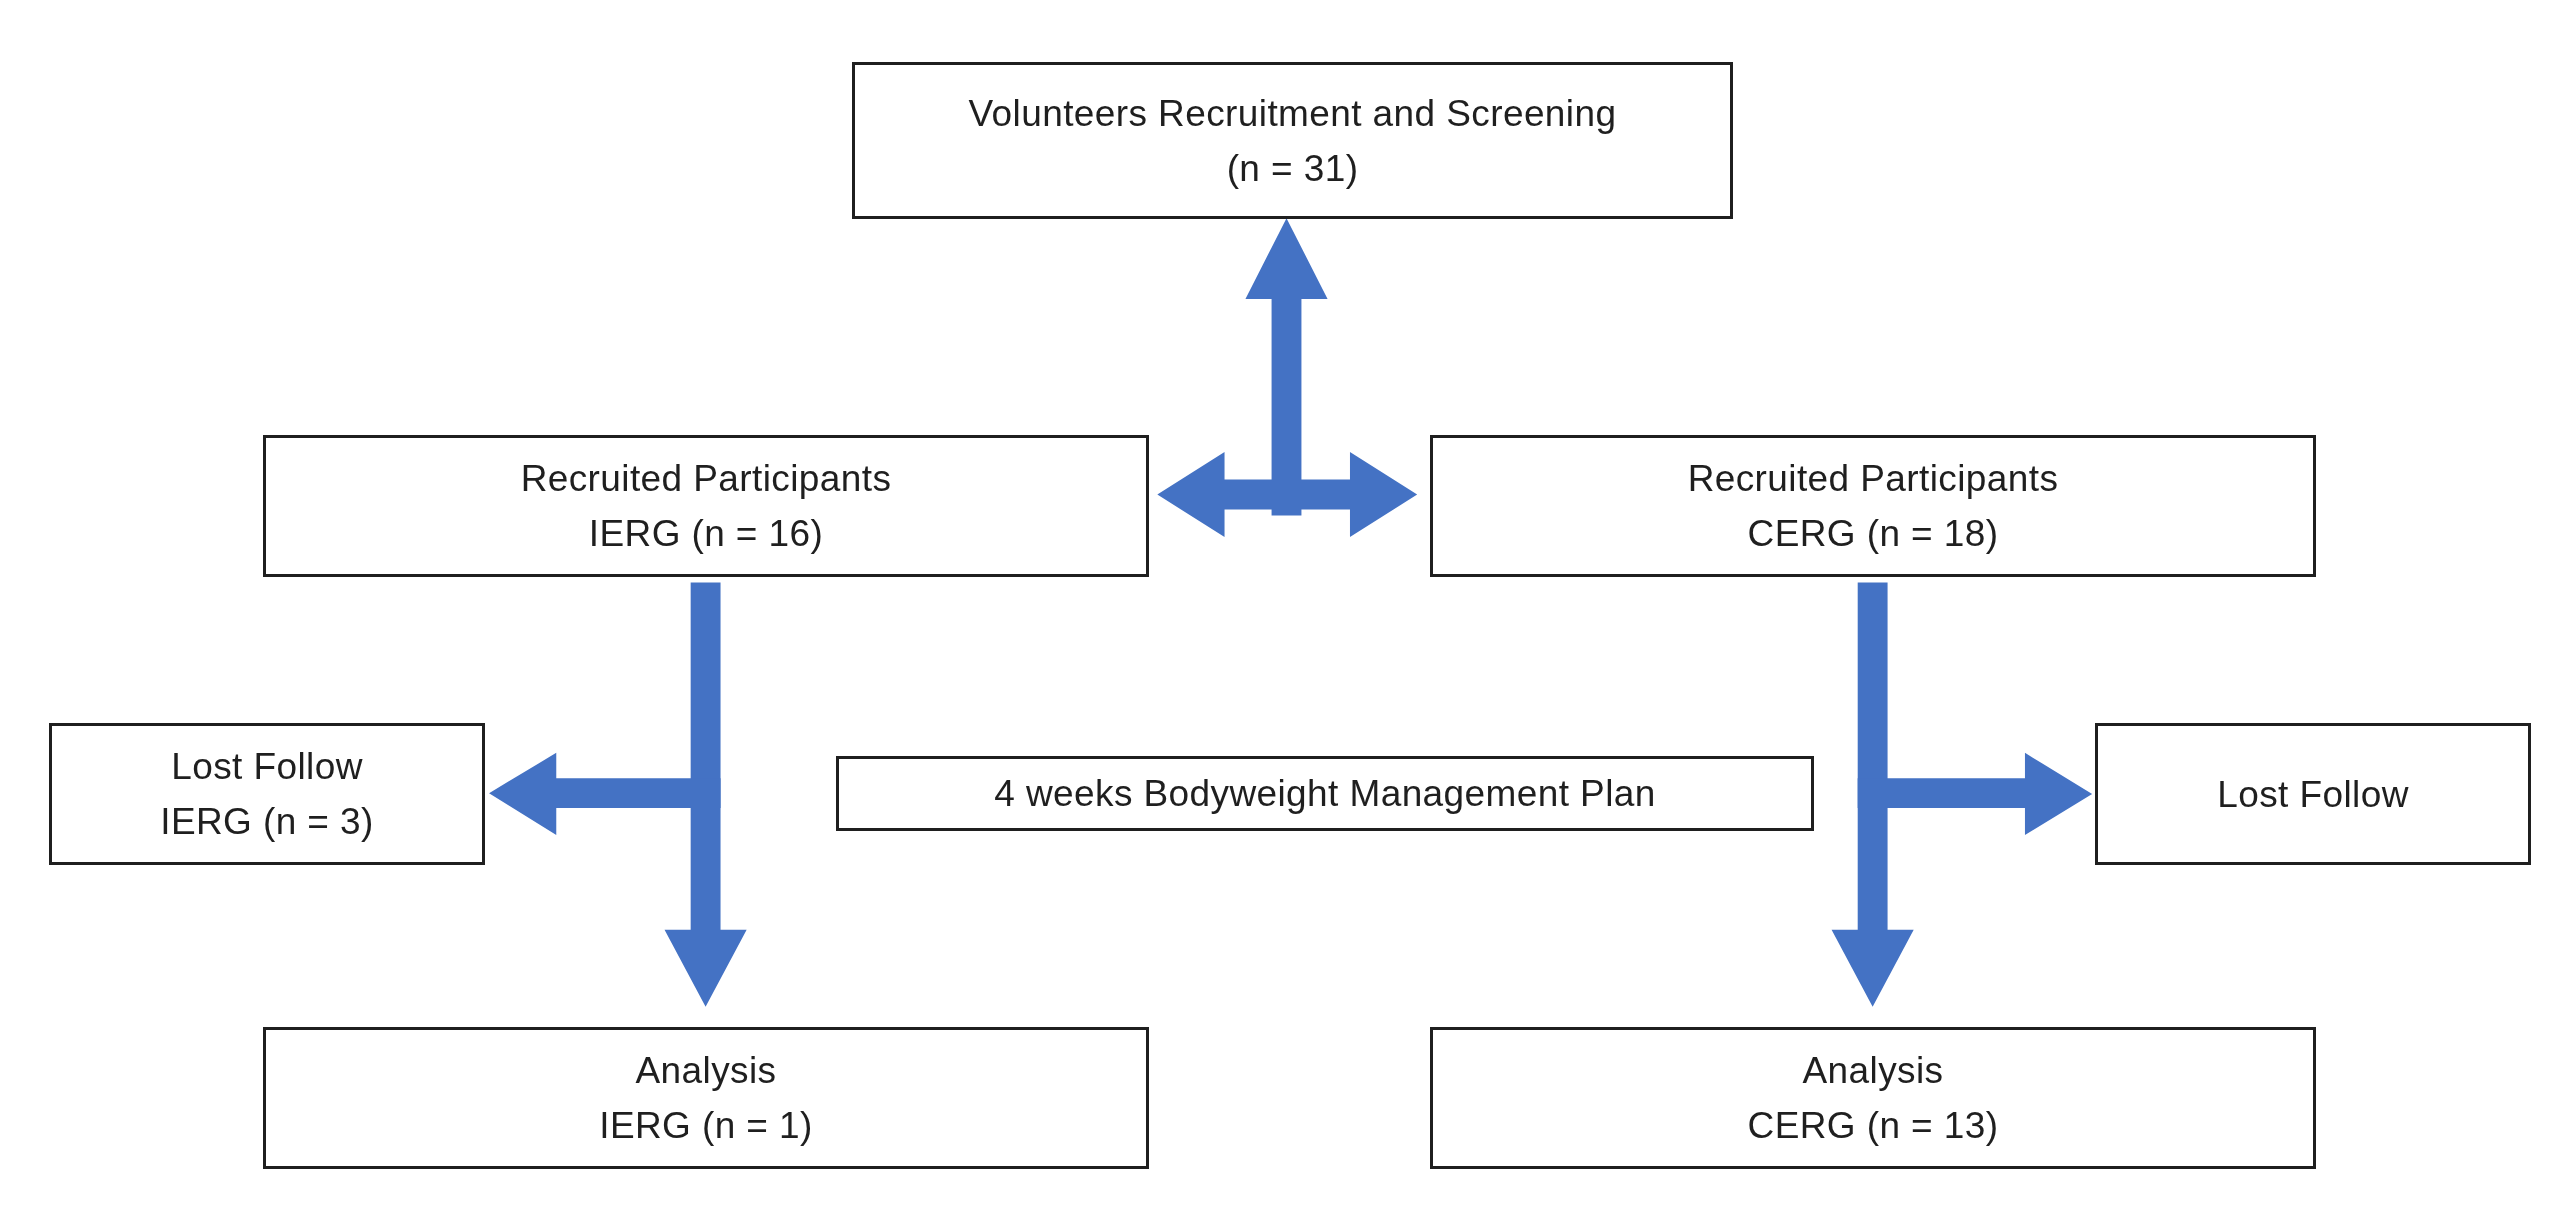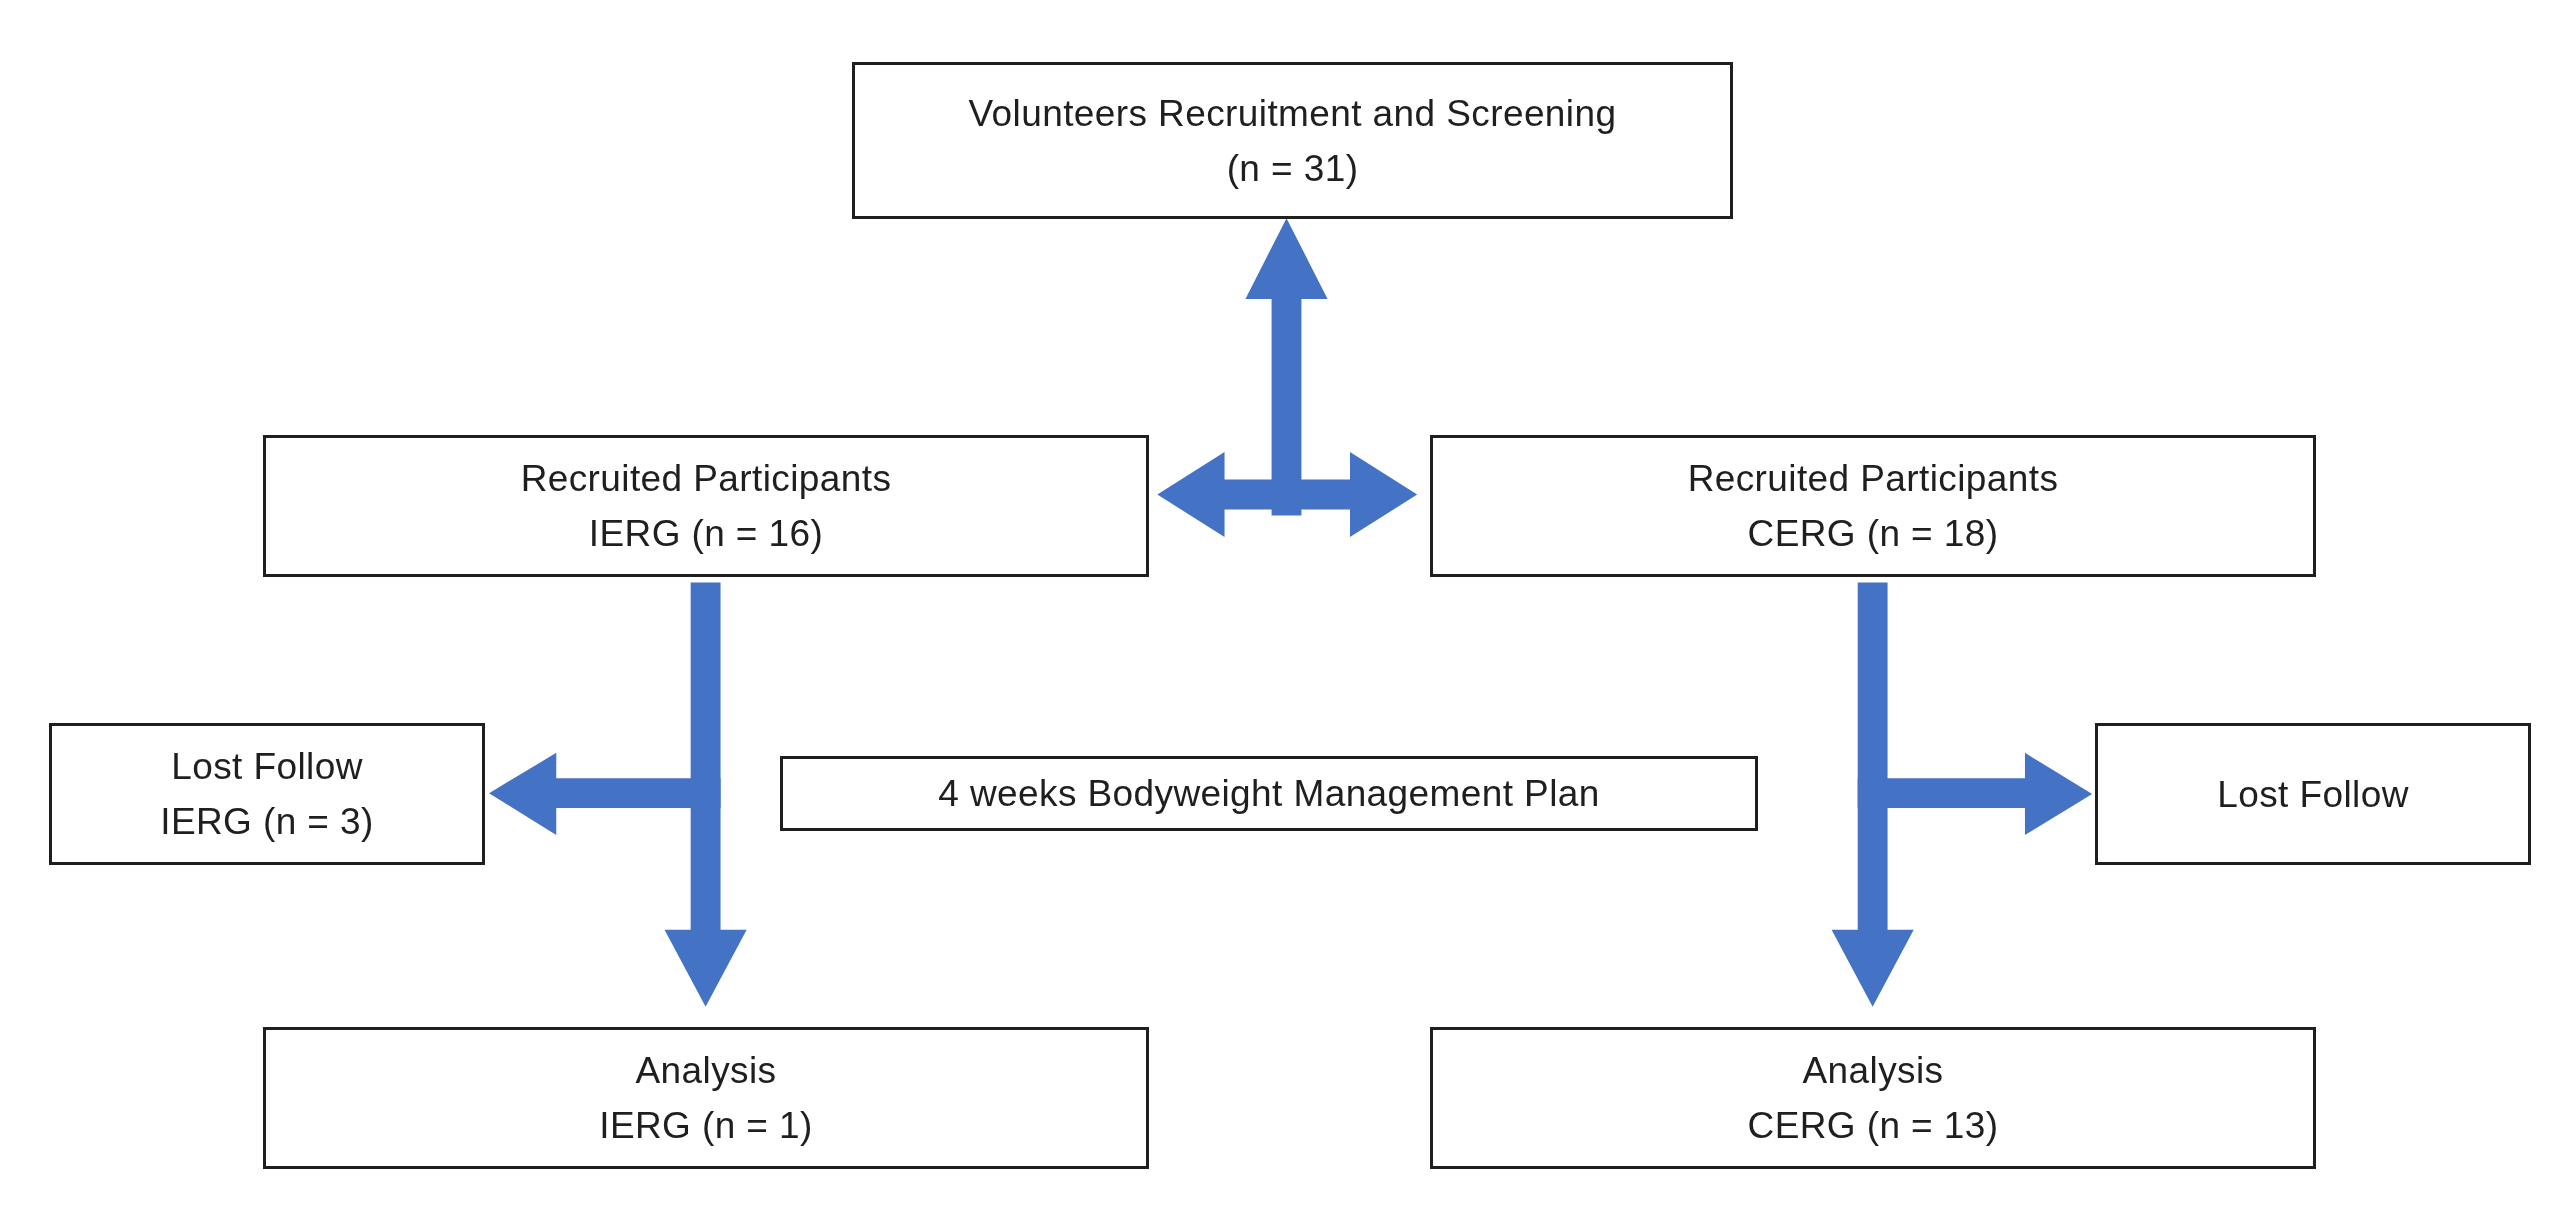--- a/index.html
+++ b/index.html
@@ -37,21 +37,21 @@
     font-size: 37px;
     line-height: 55px;
     letter-spacing: 0.4px;
   }
   .flow-box span { display: block; white-space: nowrap; }
 
   .box-screening      { left: 852px; top: 54px;   width: 881px; height: 157px; margin-top: 8px; }
   .box-recruited-ierg { left: 263px;  top: 435px;  width: 886px; height: 142px; }
   .box-recruited-cerg { left: 1430px; top: 435px;  width: 886px; height: 142px; }
   .box-lost-ierg      { left: 49px;   top: 723px;  width: 436px;  height: 142px; }
-  .box-plan           { left: 780px; top: 756px; width: 978px; height: 75px; }
+  .box-plan           { left: 836px; top: 756px; width: 978px; height: 75px; }
   .box-lost-cerg      { left: 2095px; top: 723px;  width: 436px;  height: 142px; }
   .box-analysis-ierg  { left: 263px;  top: 1027px; width: 886px; height: 142px; }
   .box-analysis-cerg  { left: 1430px; top: 1027px; width: 886px; height: 142px; }
 
   .arrow-shape { fill: var(--arrow); stroke: none; }
 </style>
 </head>
 <body>
 
 <div class="canvas">

